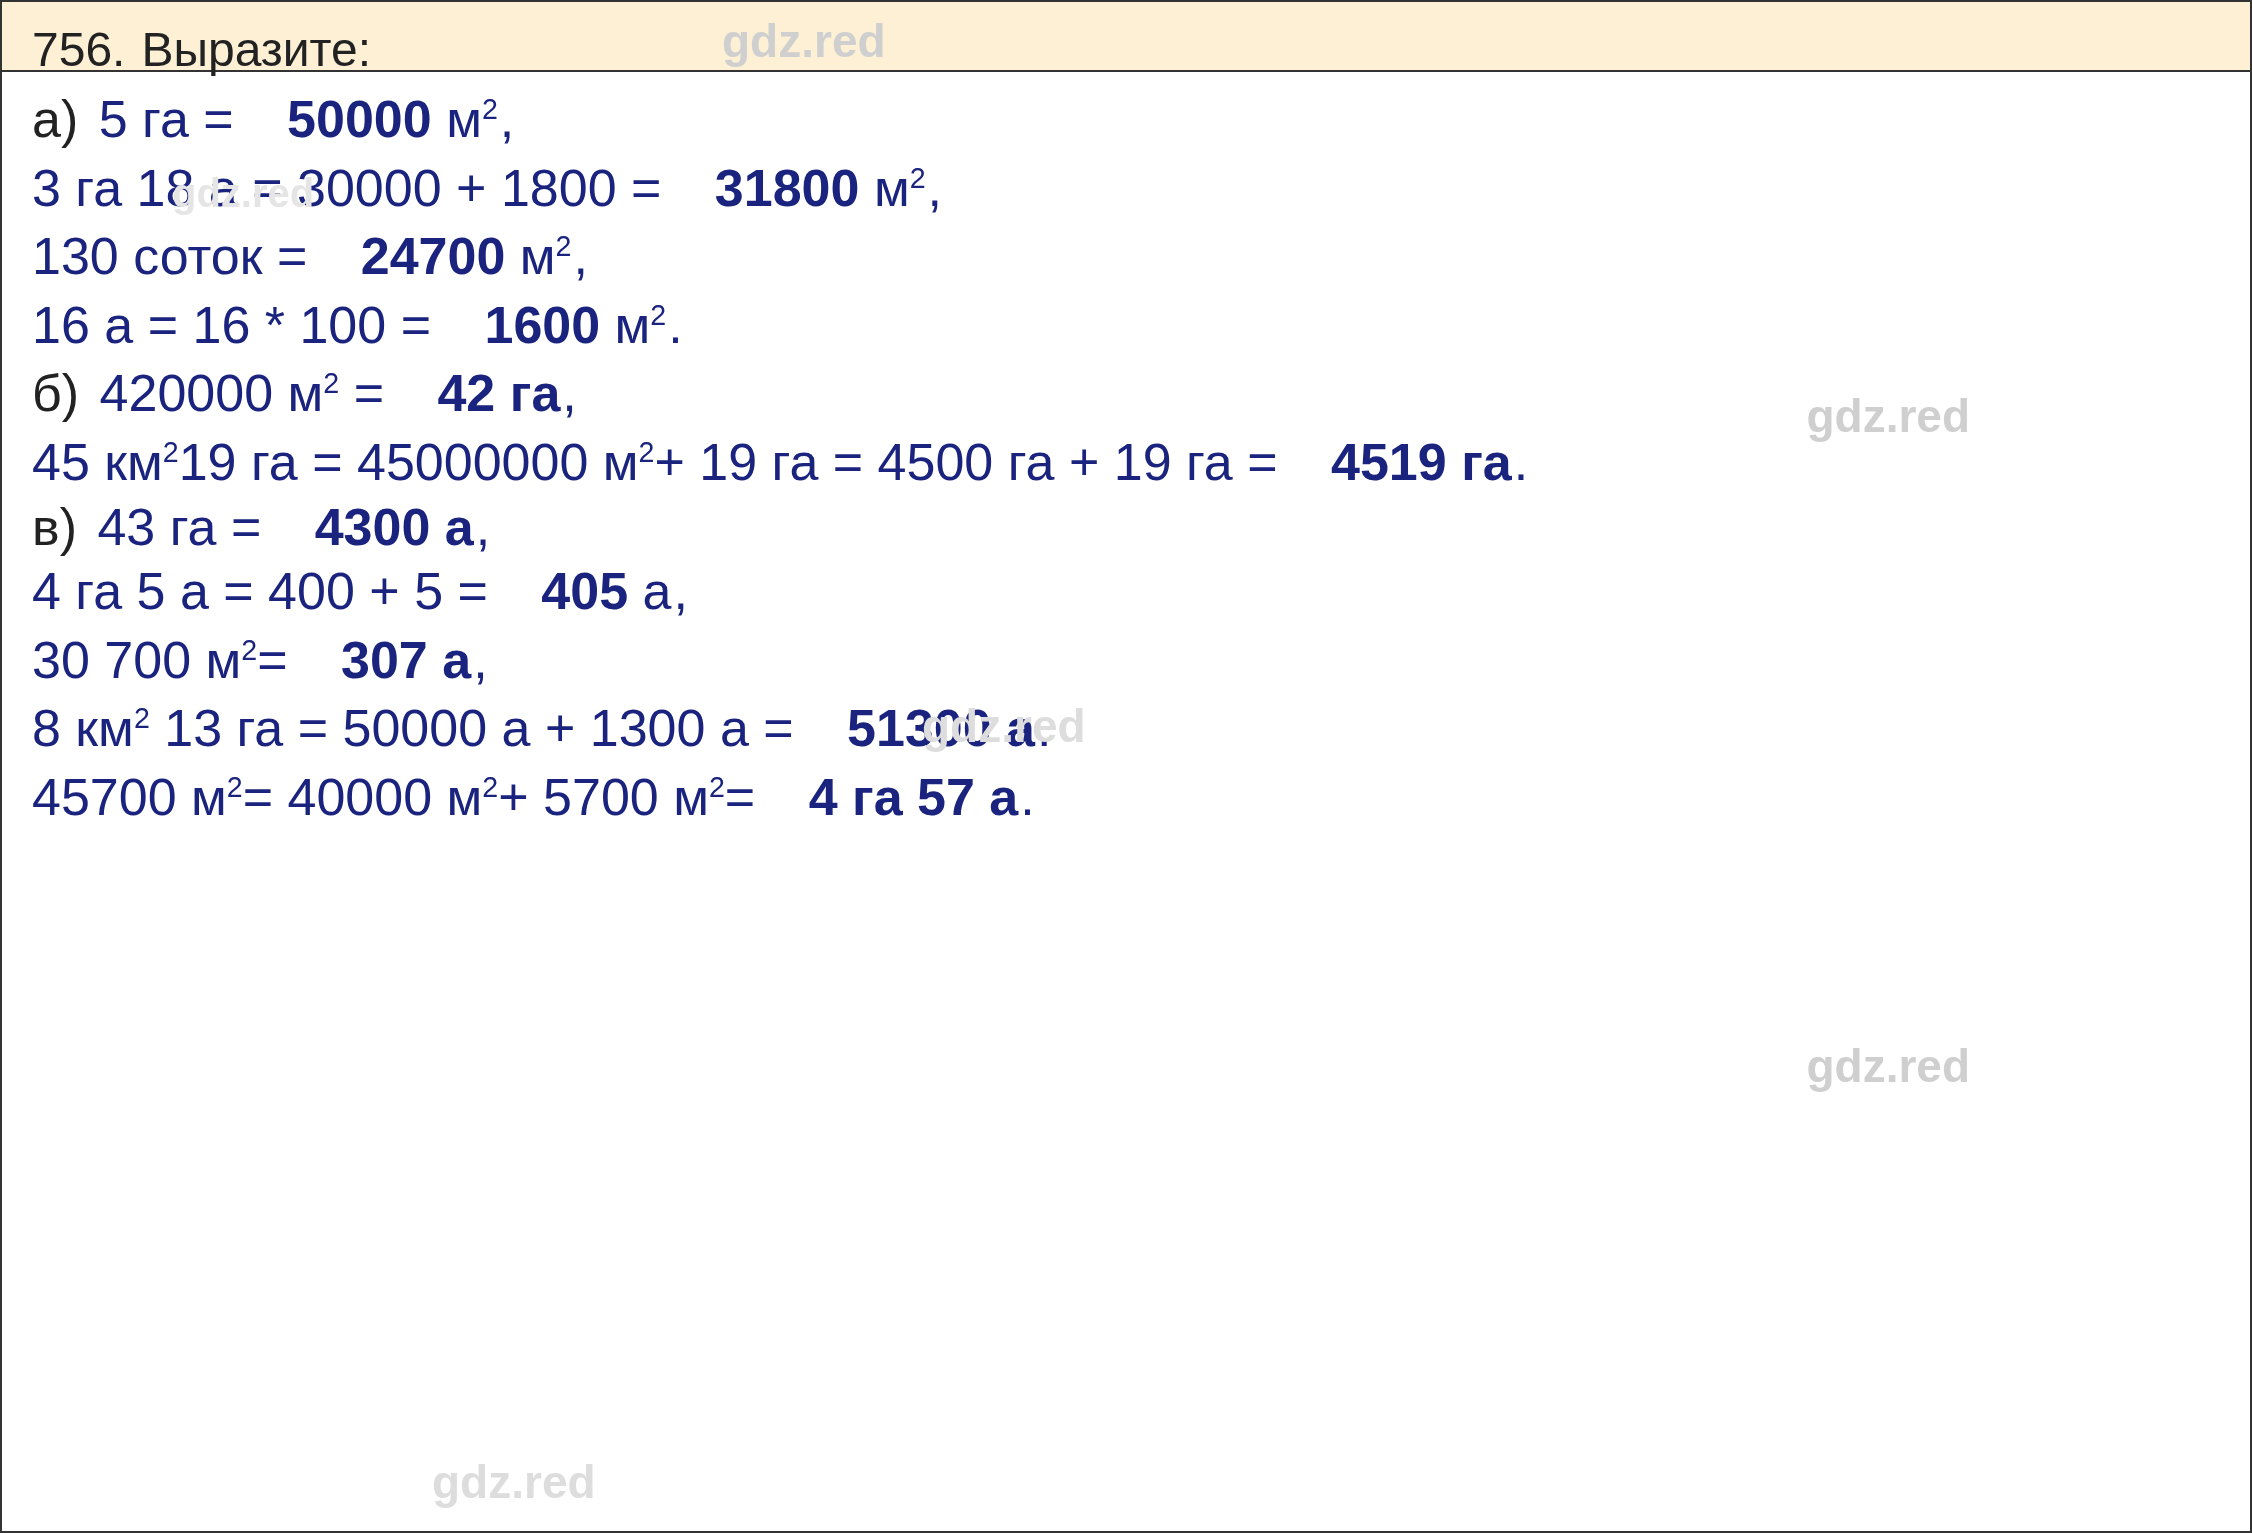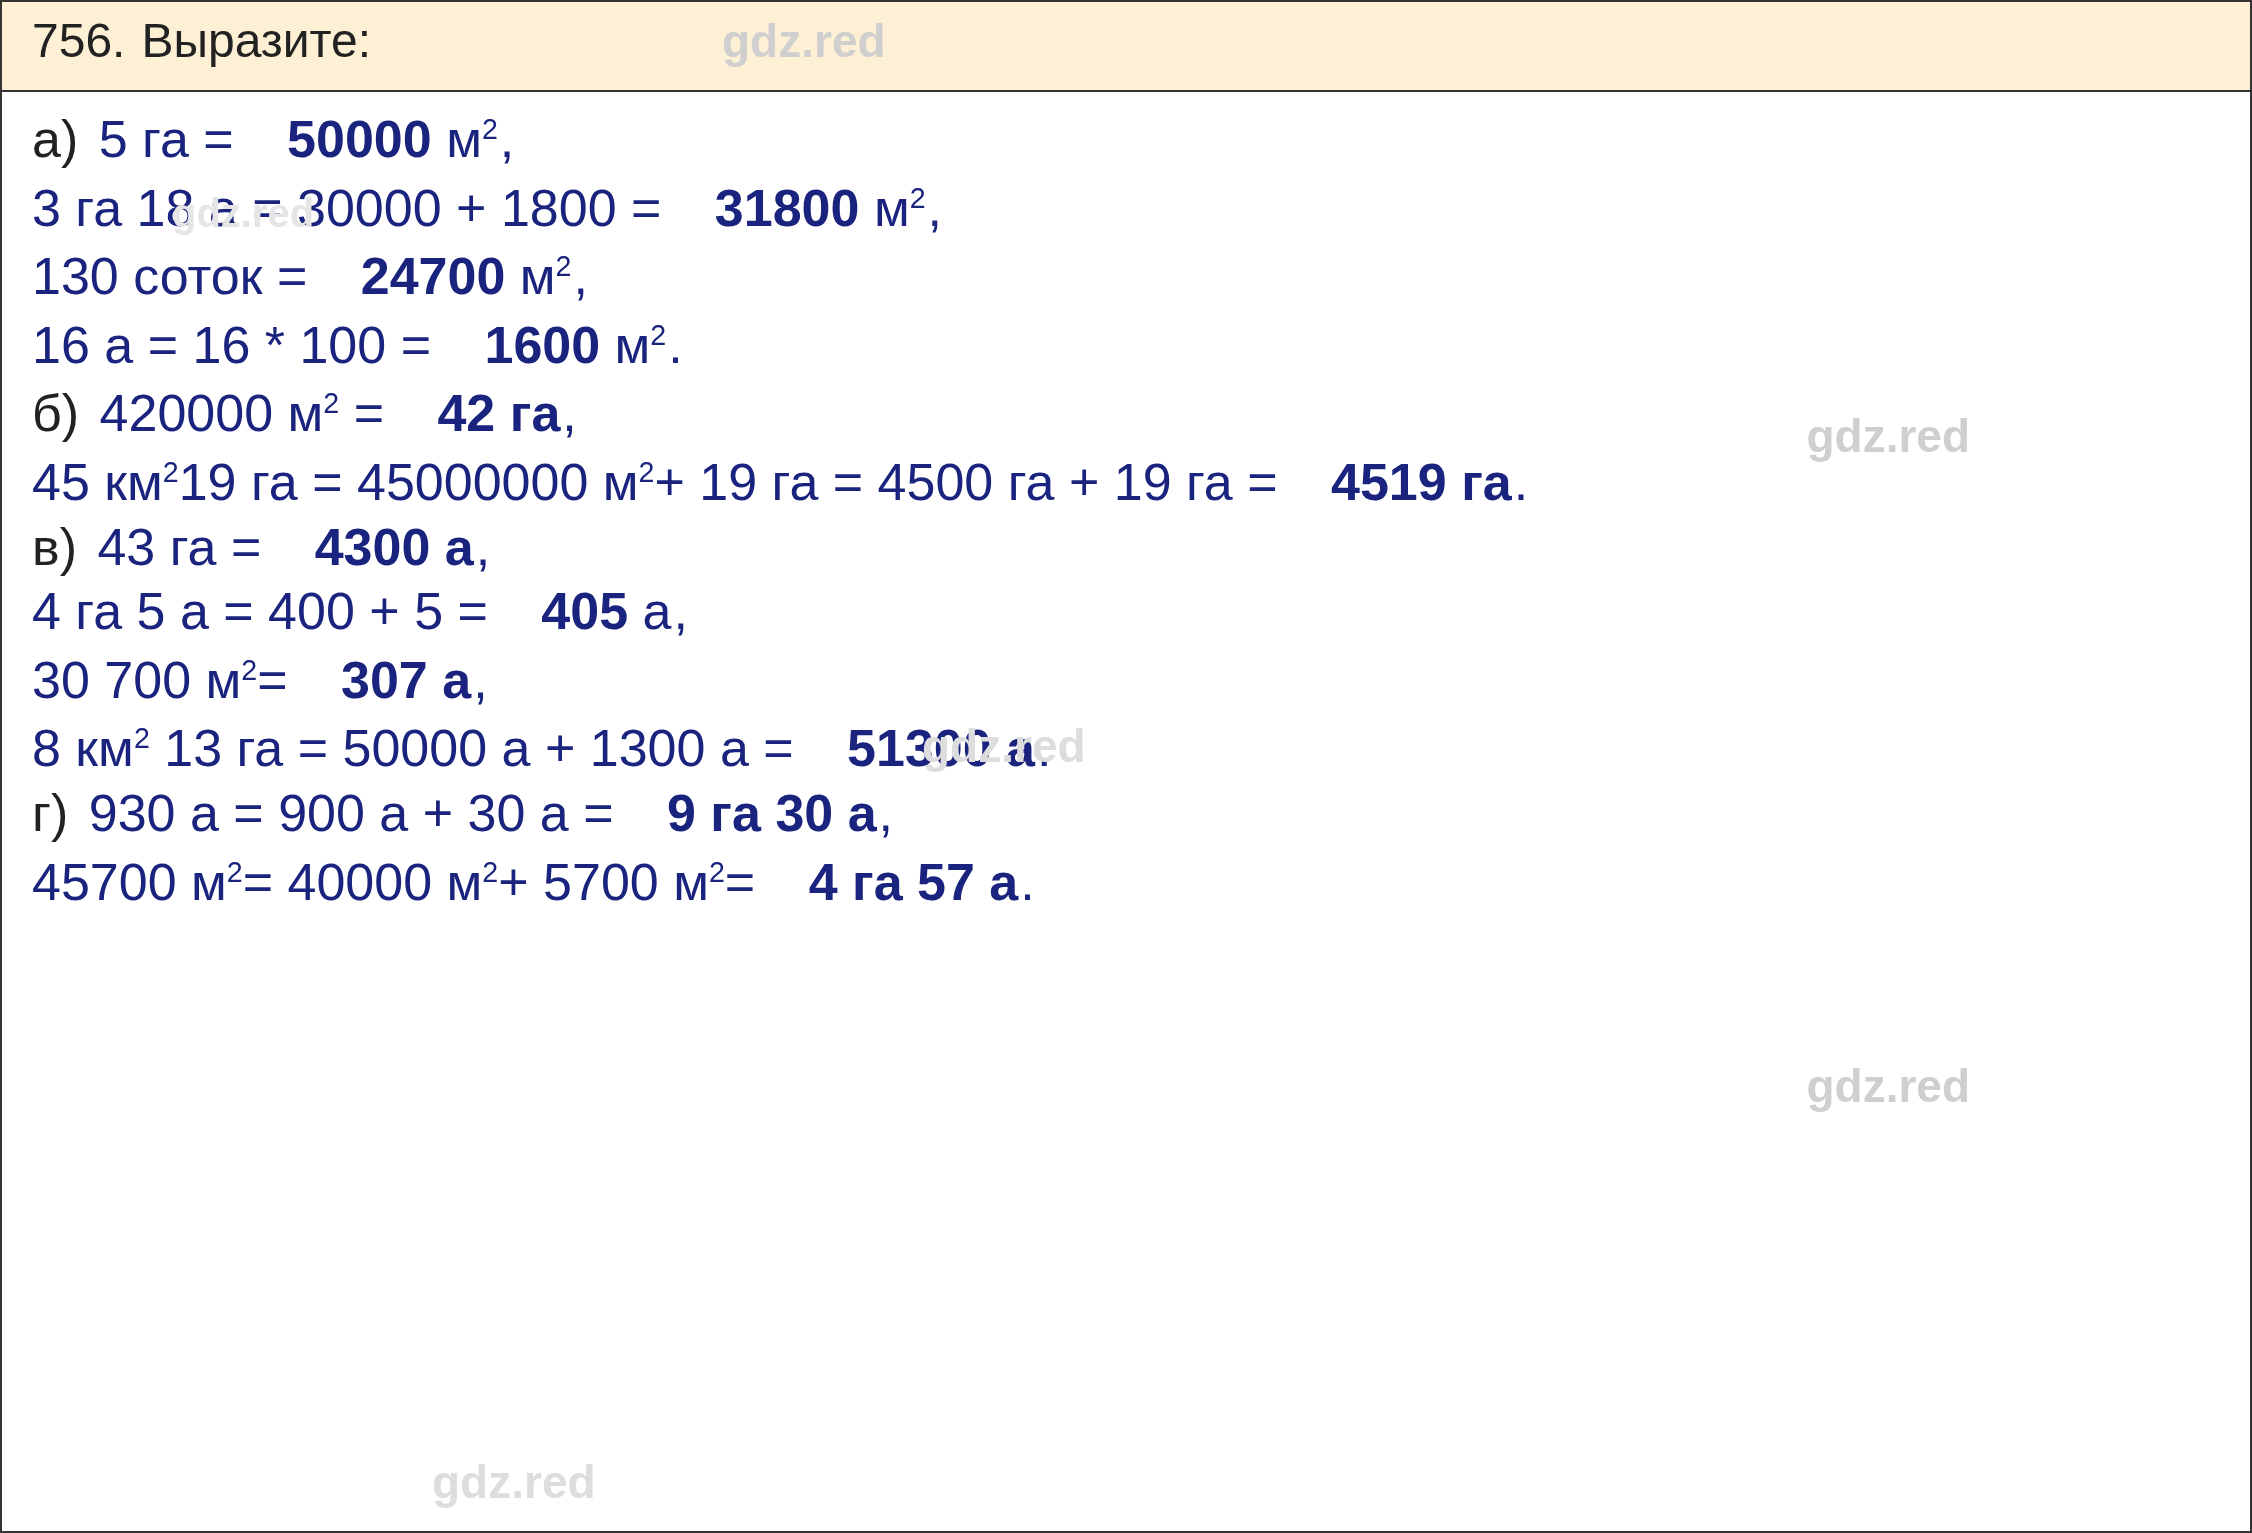--- a/index.html
+++ b/index.html
@@ -15,27 +15,26 @@
     width: 2252px;
     height: 1533px;
     border: 2px solid #333;
     display: flex;
     flex-direction: column;
   }
   .title-bar {
     box-sizing: border-box;
     background: #FDF0D5;
     border-bottom: 2px solid #333;
-    padding: 4px 30px 16px 30px;
+    padding: 20px 30px 16px 30px;
     font-size: 48px;
     color: #222;
     position: relative;
-    height: 90px;
+    height: 70px;
     display: flex;
-    align-items: center;
   }
   .problem-number {
     font-weight: 400;
     margin-right: 16px;
   }
   .wm {
     position: absolute;
     color: #cfcfcf;
     font-size: 46px;
     font-weight: 700;
@@ -134,23 +133,19 @@
     </p>
 
     <p class="line">
       <span>30 700 м</span><sup>2</sup><span>= </span><span class="bold">307 а</span><span class="comma">,</span>
     </p>
 
     <p class="line">
       <span>8 км</span><sup>2</sup><span> 13 га = 50000 а + 1300 а = </span><span class="bold">51300 а</span><span class="dot">.</span>
     </p>
 
-    <p class="line tightline">
-      <span class="label">г)</span>
-      <span>930 а = 900 а + 30 а = </span><span class="bold">9 га 30 а</span><span class="comma">,</span>
-    </p>
 
     <p class="line">
       <span>45700 м</span><sup>2</sup><span>= 40000 м</span><sup>2</sup><span>+ 5700 м</span><sup>2</sup><span>= </span><span class="bold">4 га 57 а</span><span class="dot">.</span>
     </p>
 
   </div>
 </div>
 
 </body></html>

